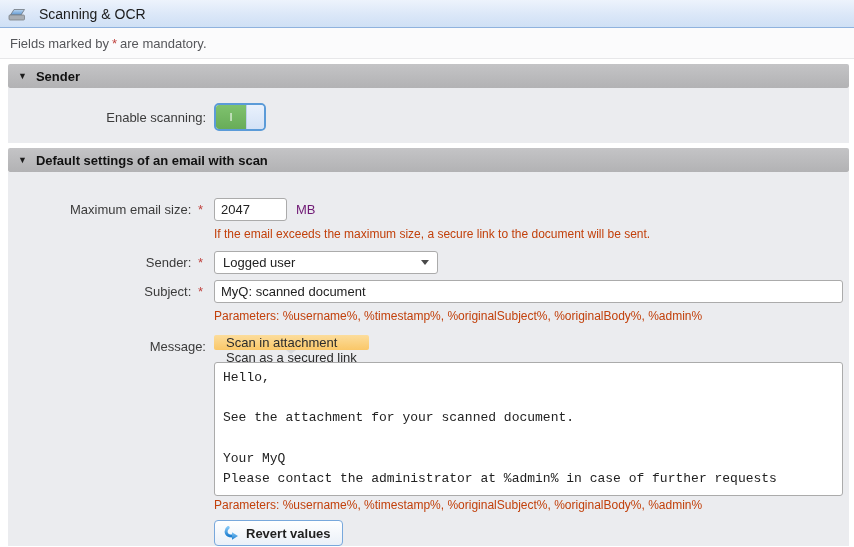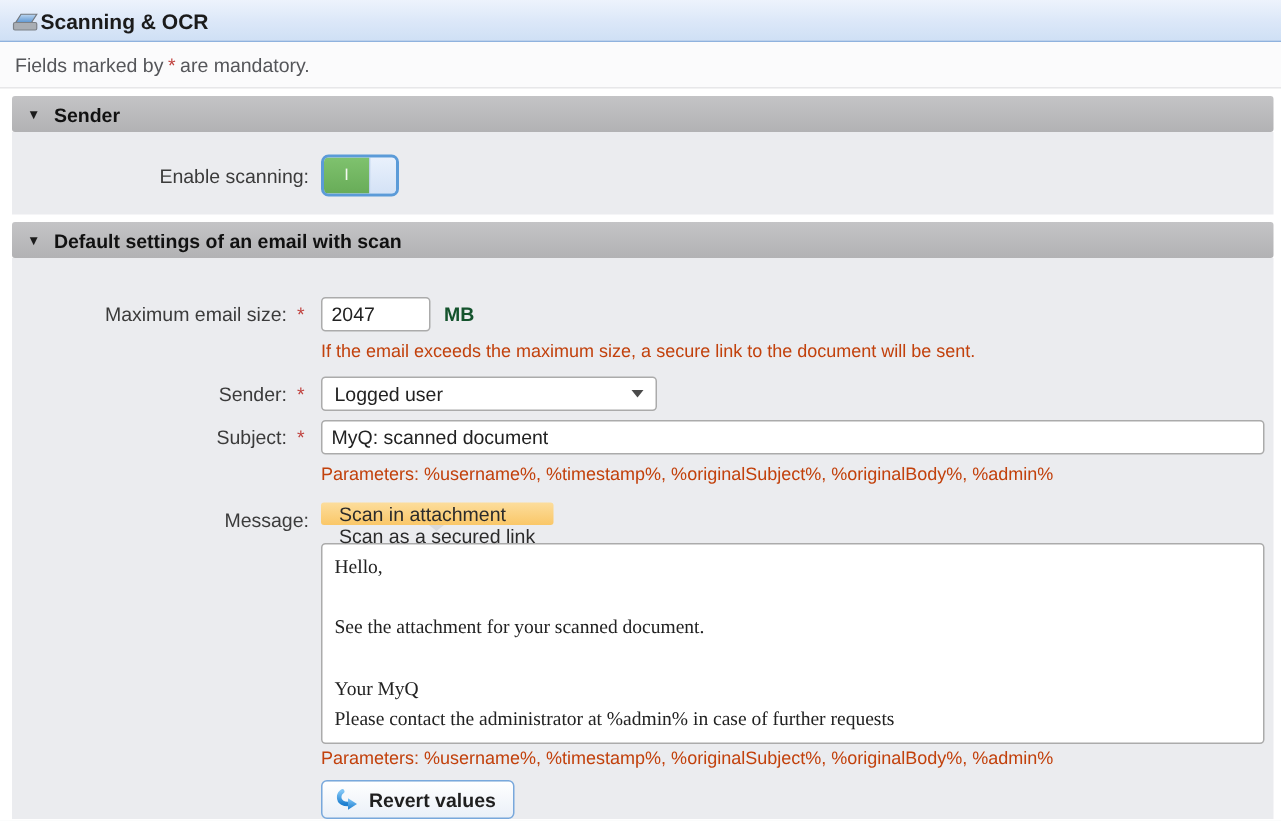--- a/index.html
+++ b/index.html
@@ -6,21 +6,21 @@
   html,body { background:#fff; }
   body { font-family:"Liberation Sans","DejaVu Sans",sans-serif; font-size:13px; color:#3b3b3b; }
   #screen { position:relative; width:854px; height:547px; background:#fff; overflow:hidden; }
 
   
   .app-header {
     height:28px; display:flex; align-items:center; padding-left:7px;
     background:linear-gradient(to bottom,#edf3fc 0%,#dbe7f8 55%,#cfe0f5 100%);
     border-bottom:1px solid var(--header-border,#8fb2de);
   }
-  .app-header .title { font-size:14px; font-weight:bold; color:#1b1b1b; margin-left:0; }
+  .app-header .title { font-size:14px; font-weight:normal; color:#1b1b1b; margin-left:12px; }
   .scanner-icon { width:20px; height:18px; display:inline-block; }
 
   
   .notice-bar { height:31px; display:flex; align-items:center; padding-left:10px;
     background:#fbfbfc; border-bottom:1px solid #e7e7e9; color:#55565a; }
   .req { color:var(--mandatory-red,#c0433f); padding:0 3px; }
 
   
   .section { margin:5px 5px 0 8px; }
   .section-header {
@@ -54,21 +54,21 @@
   .toggle-knob { flex:1; background:linear-gradient(to bottom,#e9f1fc,#d4e2f6); border-left:1px solid #bcd0ea; border-radius:0 2px 2px 0; }
 
   
   .email-body { padding:26px 0 0 0; }
 
   input[type="text"] {
     height:23px; border:1px solid #ababab; border-radius:3px; background:#fff;
     font-family:inherit; font-size:13px; color:#222; padding:0 6px;
   }
   .input-size { width:73px; }
-  .unit { margin-left:9px; color:#14532d;font-weight:bold; }
+  .unit { margin-left:9px; color:#701a75; }
 
   .select {
     width:224px; height:23px; border:1px solid #ababab; border-radius:3px; background:#fff;
     display:flex; align-items:center; padding:0 8px; cursor:pointer; color:#222;
   }
   .select .sel-text { flex:1; }
   .caret-down { width:0; height:0; border-left:4px solid transparent; border-right:4px solid transparent; border-top:5px solid #4a4a4a; }
 
   .full { flex:1; margin-right:6px; }
 
@@ -80,21 +80,21 @@
     border-radius:2px;
   }
   .tab.active::after {
     content:""; position:absolute; left:50%; bottom:-4px; margin-left:-5px;
     width:0; height:0; border-left:5px solid transparent; border-right:5px solid transparent;
     border-top:4px solid #d8dade;
   }
 
   textarea {
     width:100%; height:134px; border:1px solid #ababab; border-radius:3px; background:#fff;
-    font-family:Liberation Serif, serif; font-size:13px; color:#222; padding:5px 8px; resize:none; line-height:1.55;
+    font-family:Liberation Mono, monospace; font-size:13px; color:#222; padding:5px 8px; resize:none; line-height:1.55;
   }
 
   
   .btn {
     display:inline-flex; align-items:center; gap:6px; height:26px; padding:0 11px 0 8px;
     border:1px solid #78a8dc; border-radius:4px;
     background:linear-gradient(to bottom,#ffffff,#eaf0f8);
     font-family:inherit; font-size:13px; color:#1f1f1f; cursor:pointer;font-weight:bold;
   }
   .revert-icon { width:17px; height:17px; }

